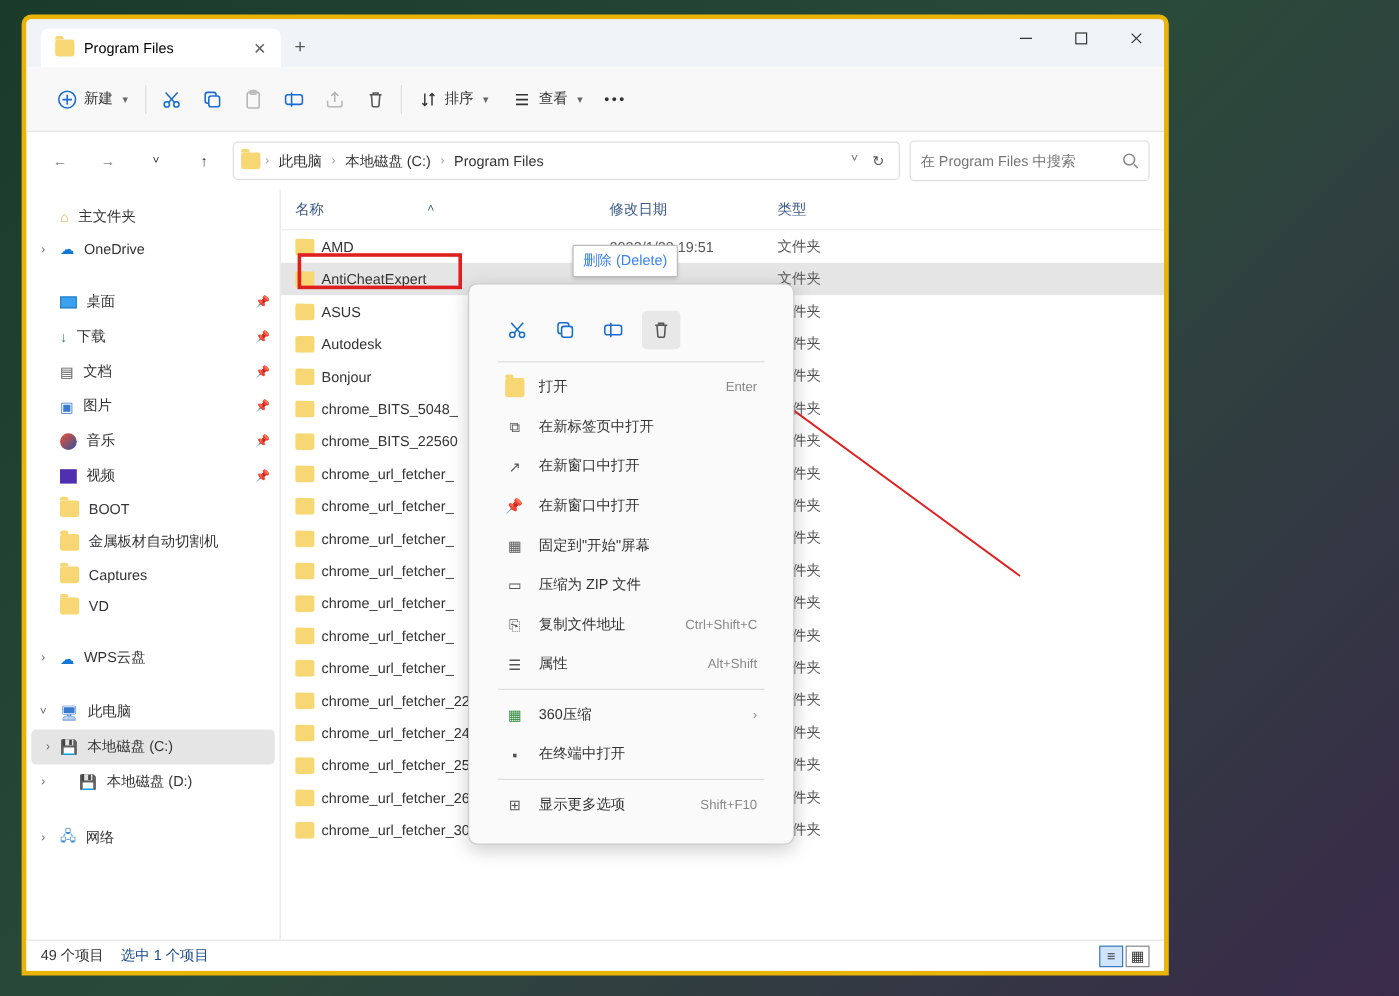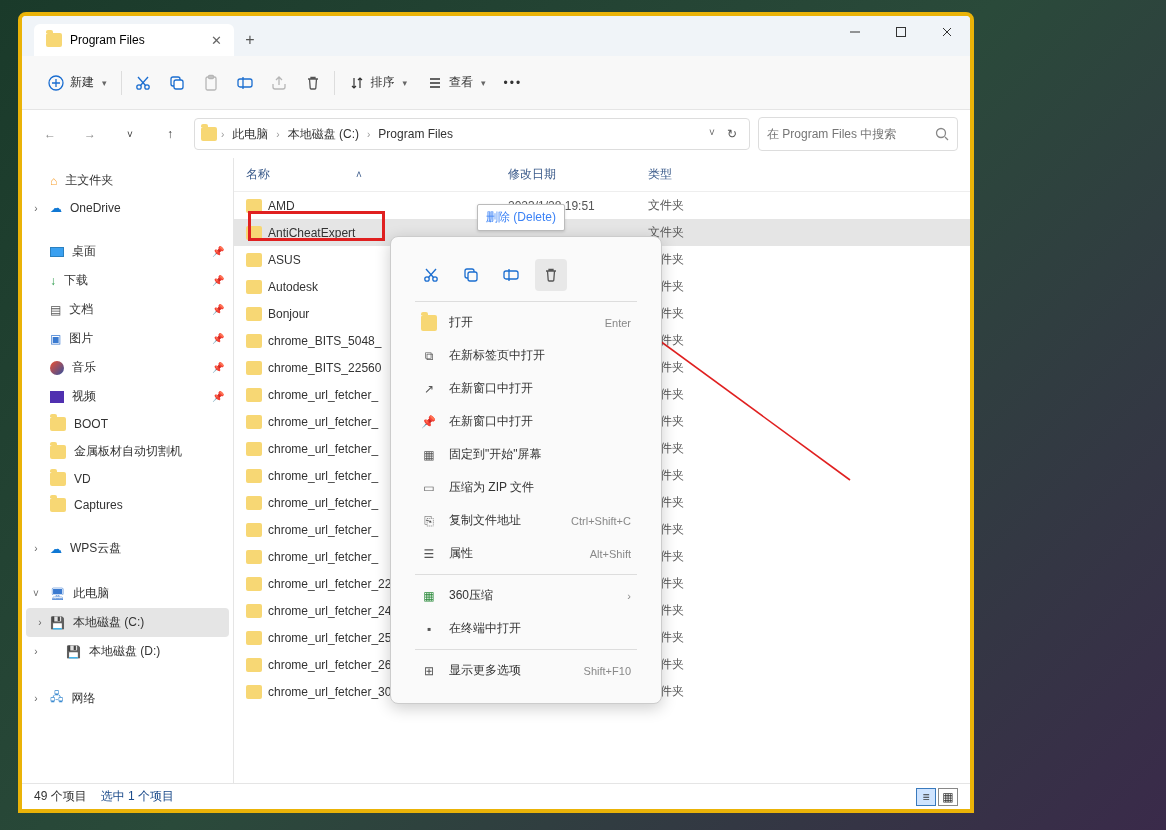--- a/index.html
+++ b/index.html
@@ -254,25 +254,25 @@
       <div class="sb-item">
           <span class="fico"></span>
           <span>BOOT</span>
         </div>
       <div class="sb-item">
           <span class="fico"></span>
           <span>金属板材自动切割机</span>
         </div>
       <div class="sb-item">
           <span class="fico"></span>
+          <span>Captures</span>
+        </div>
+      <div class="sb-item">
+          <span class="fico"></span>
           <span>VD</span>
-        </div>
-      <div class="sb-item">
-          <span class="fico"></span>
-          <span>Captures</span>
         </div>
       <div class="sb-gap"></div>
       <div class="sb-item">
           <span class="exp">›</span>
           <span class="ic-wps">☁</span>
           <span>WPS云盘</span>
         </div>
       <div class="sb-gap"></div>
       <div class="sb-item">
           <span class="exp">˅</span>

